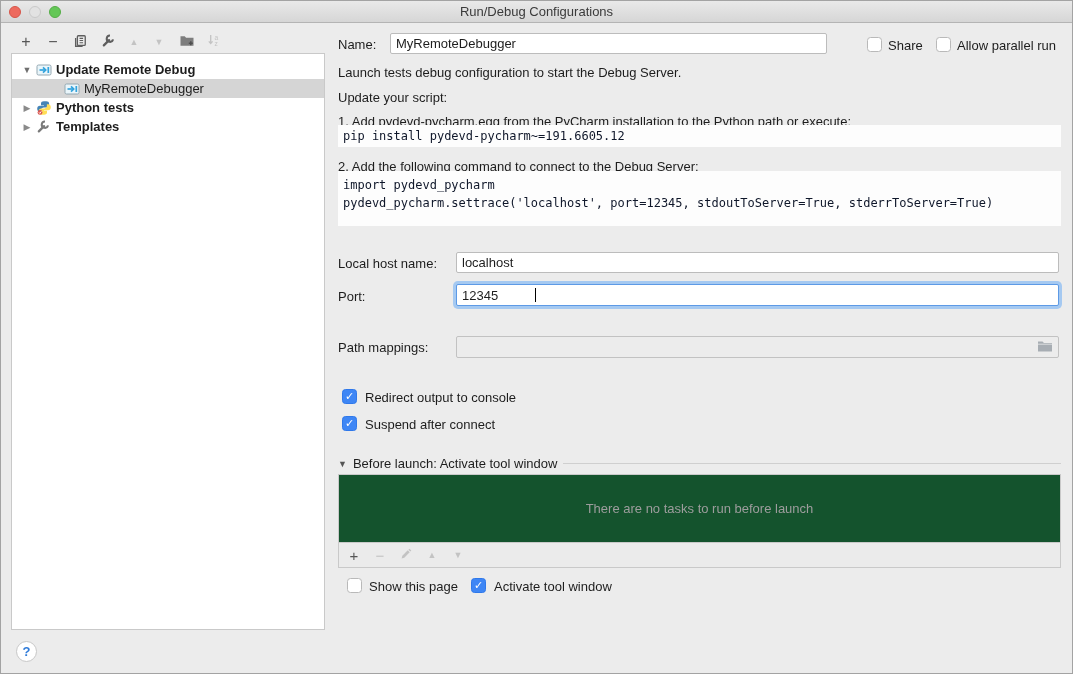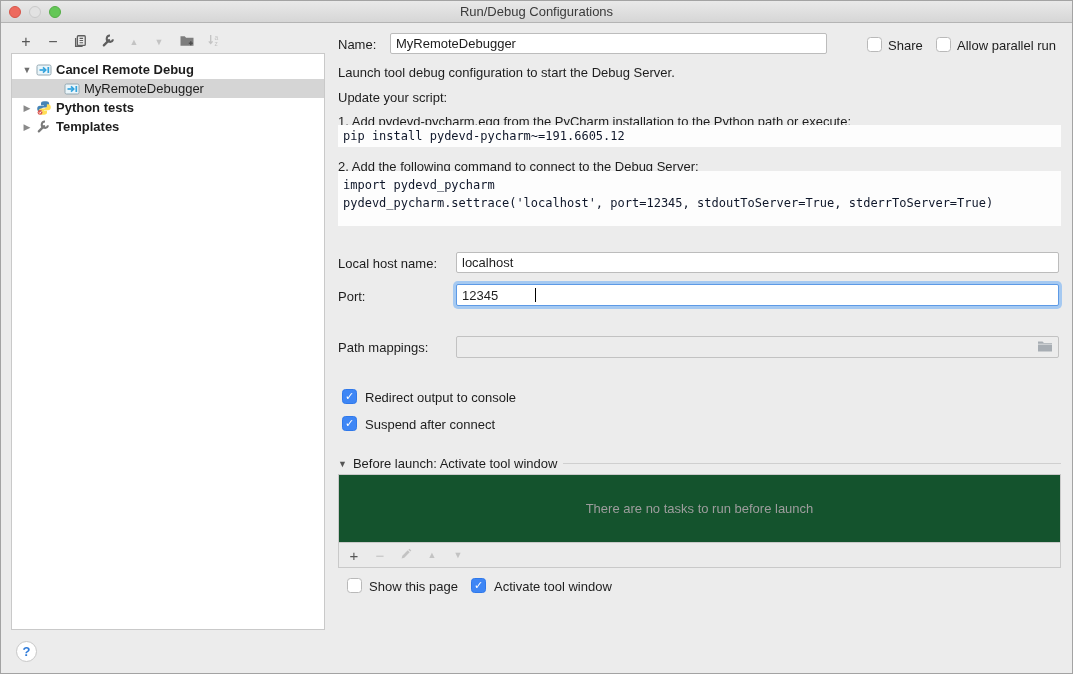--- a/index.html
+++ b/index.html
@@ -160,21 +160,21 @@
       <span style="width:10px"></span>
       <span class="arrow">▼</span>
       <span class="ticon">
           <svg width="16" height="16" viewBox="0 0 16 16">
             <rect x="1" y="3" width="14" height="10" rx="1.5" fill="#eaf6fb" stroke="#94a8b2"></rect>
             <path d="M3.5 8h5.5" stroke="#33a3dd" stroke-width="1.7"></path>
             <path d="M7 5.3 9.7 8 7 10.7" fill="none" stroke="#33a3dd" stroke-width="1.7"></path>
             <path d="M12.3 5v6" stroke="#33a3dd" stroke-width="1.7"></path>
           </svg>
         </span>
-      <span class="tlabel bold">Cancel Remote Debug</span>
+      <span class="tlabel bold">Update Remote Debug</span>
     </div>
     <div class="tree-row selected" style="top:25px;">
       <span style="width:48px"></span>
       <span class="ticon">
           <svg width="16" height="16" viewBox="0 0 16 16">
             <rect x="1" y="3" width="14" height="10" rx="1.5" fill="#eaf6fb" stroke="#94a8b2"></rect>
             <path d="M3.5 8h5.5" stroke="#33a3dd" stroke-width="1.7"></path>
             <path d="M7 5.3 9.7 8 7 10.7" fill="none" stroke="#33a3dd" stroke-width="1.7"></path>
             <path d="M12.3 5v6" stroke="#33a3dd" stroke-width="1.7"></path>
           </svg>
@@ -207,21 +207,21 @@
     </div>
   </div>
 
   <span class="lbl" style="left:337px;top:36px;">Name:</span>
   <input class="field" style="left: 389px; top: 32px; width: 437px;" value="MyRemoteDebugger">
   <span class="cb" style="left:866px;top:36px;"></span>
   <span class="lbl" style="left:887px;top:37px;">Share</span>
   <span class="cb" style="left:935px;top:36px;"></span>
   <span class="lbl" style="left:956px;top:37px;">Allow parallel run</span>
 
-  <span class="txt" style="left:337px;top:64px;">Launch tool debug configuration to start the Debug Server.</span>
+  <span class="txt" style="left:337px;top:64px;">Launch tests debug configuration to start the Debug Server.</span>
   <span class="txt" style="left:337px;top:89px;">Update your script:</span>
   <span class="txt" style="left:337px;top:113px;">1. Add pydevd-pycharm.egg from the PyCharm installation to the Python path or execute:</span>
   <div class="codebox" style="left:337px;top:124px;width:723px;height:22px;">pip install pydevd-pycharm~=191.6605.12</div>
   <span class="txt" style="left:337px;top:158px;">2. Add the following command to connect to the Debug Server:</span>
   <div class="codebox" style="left:337px;top:170px;width:723px;height:55px;padding-top:5px;"><span>import pydevd_pycharm</span>
 <span>pydevd_pycharm.settrace('localhost', port=12345, stdoutToServer=True, stderrToServer=True)</span></div>
 
   <span class="lbl" style="left:337px;top:255px;">Local host name:</span>
   <input class="field" style="left: 455px; top: 251px; width: 603px;" value="localhost">
 

